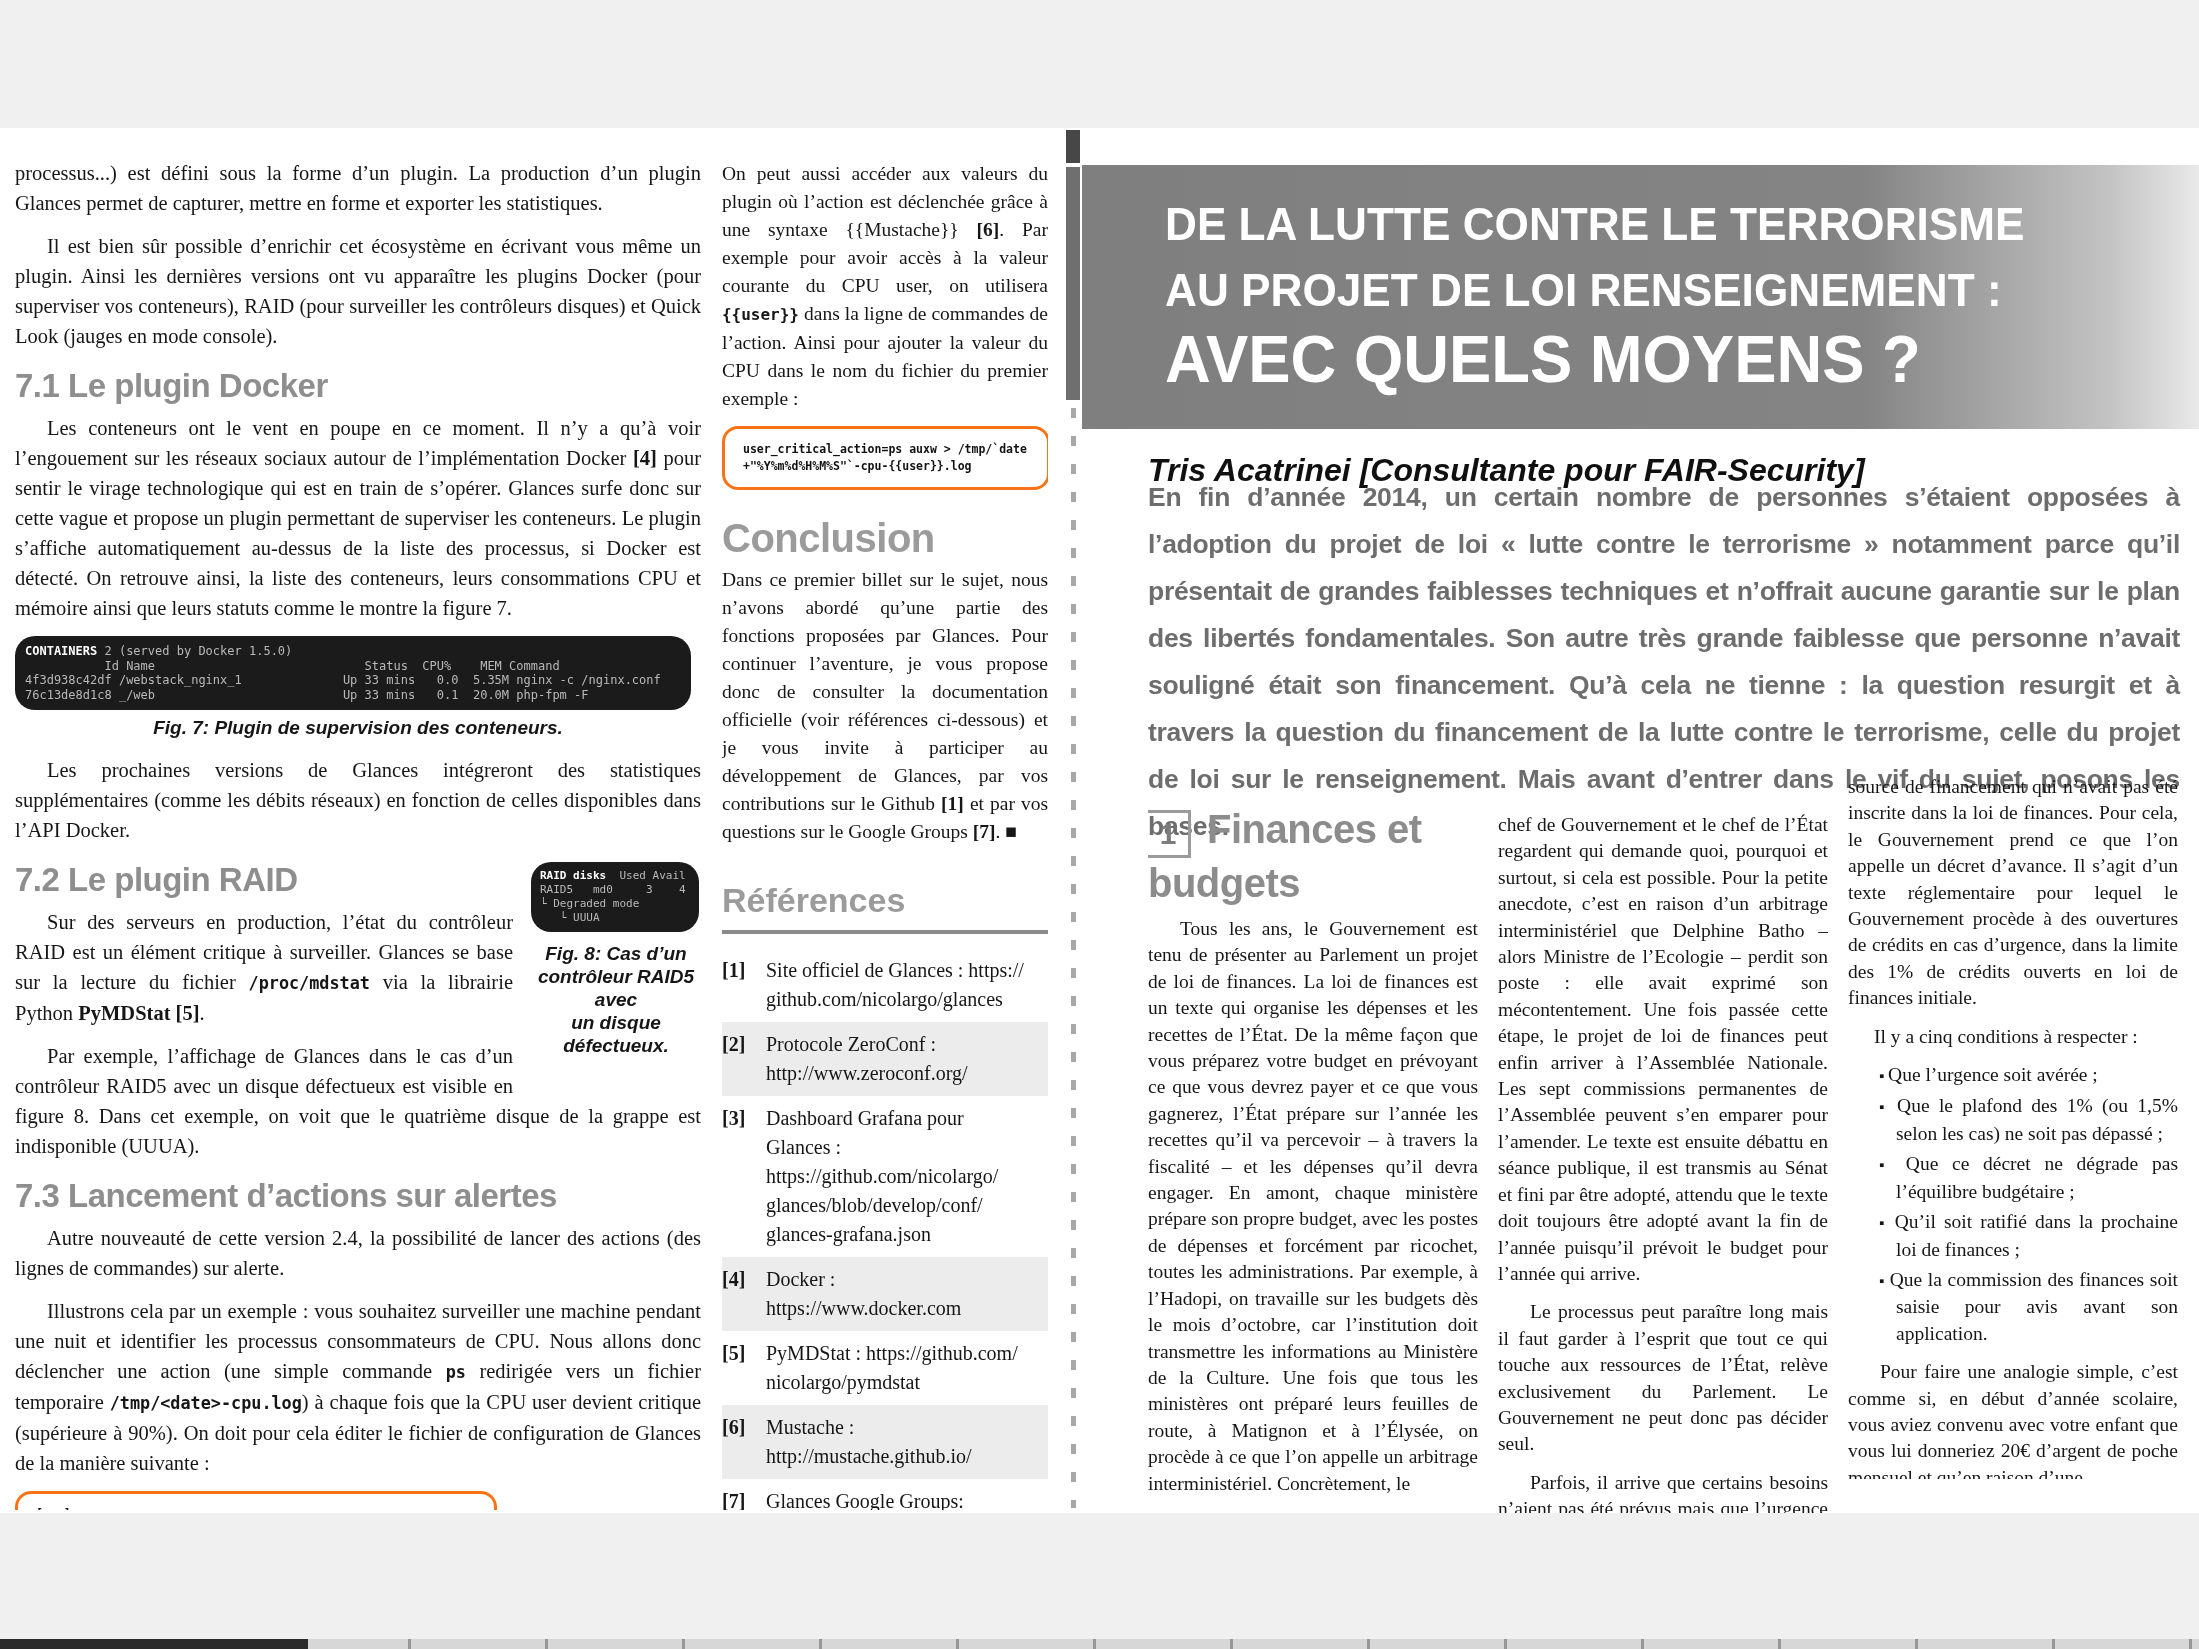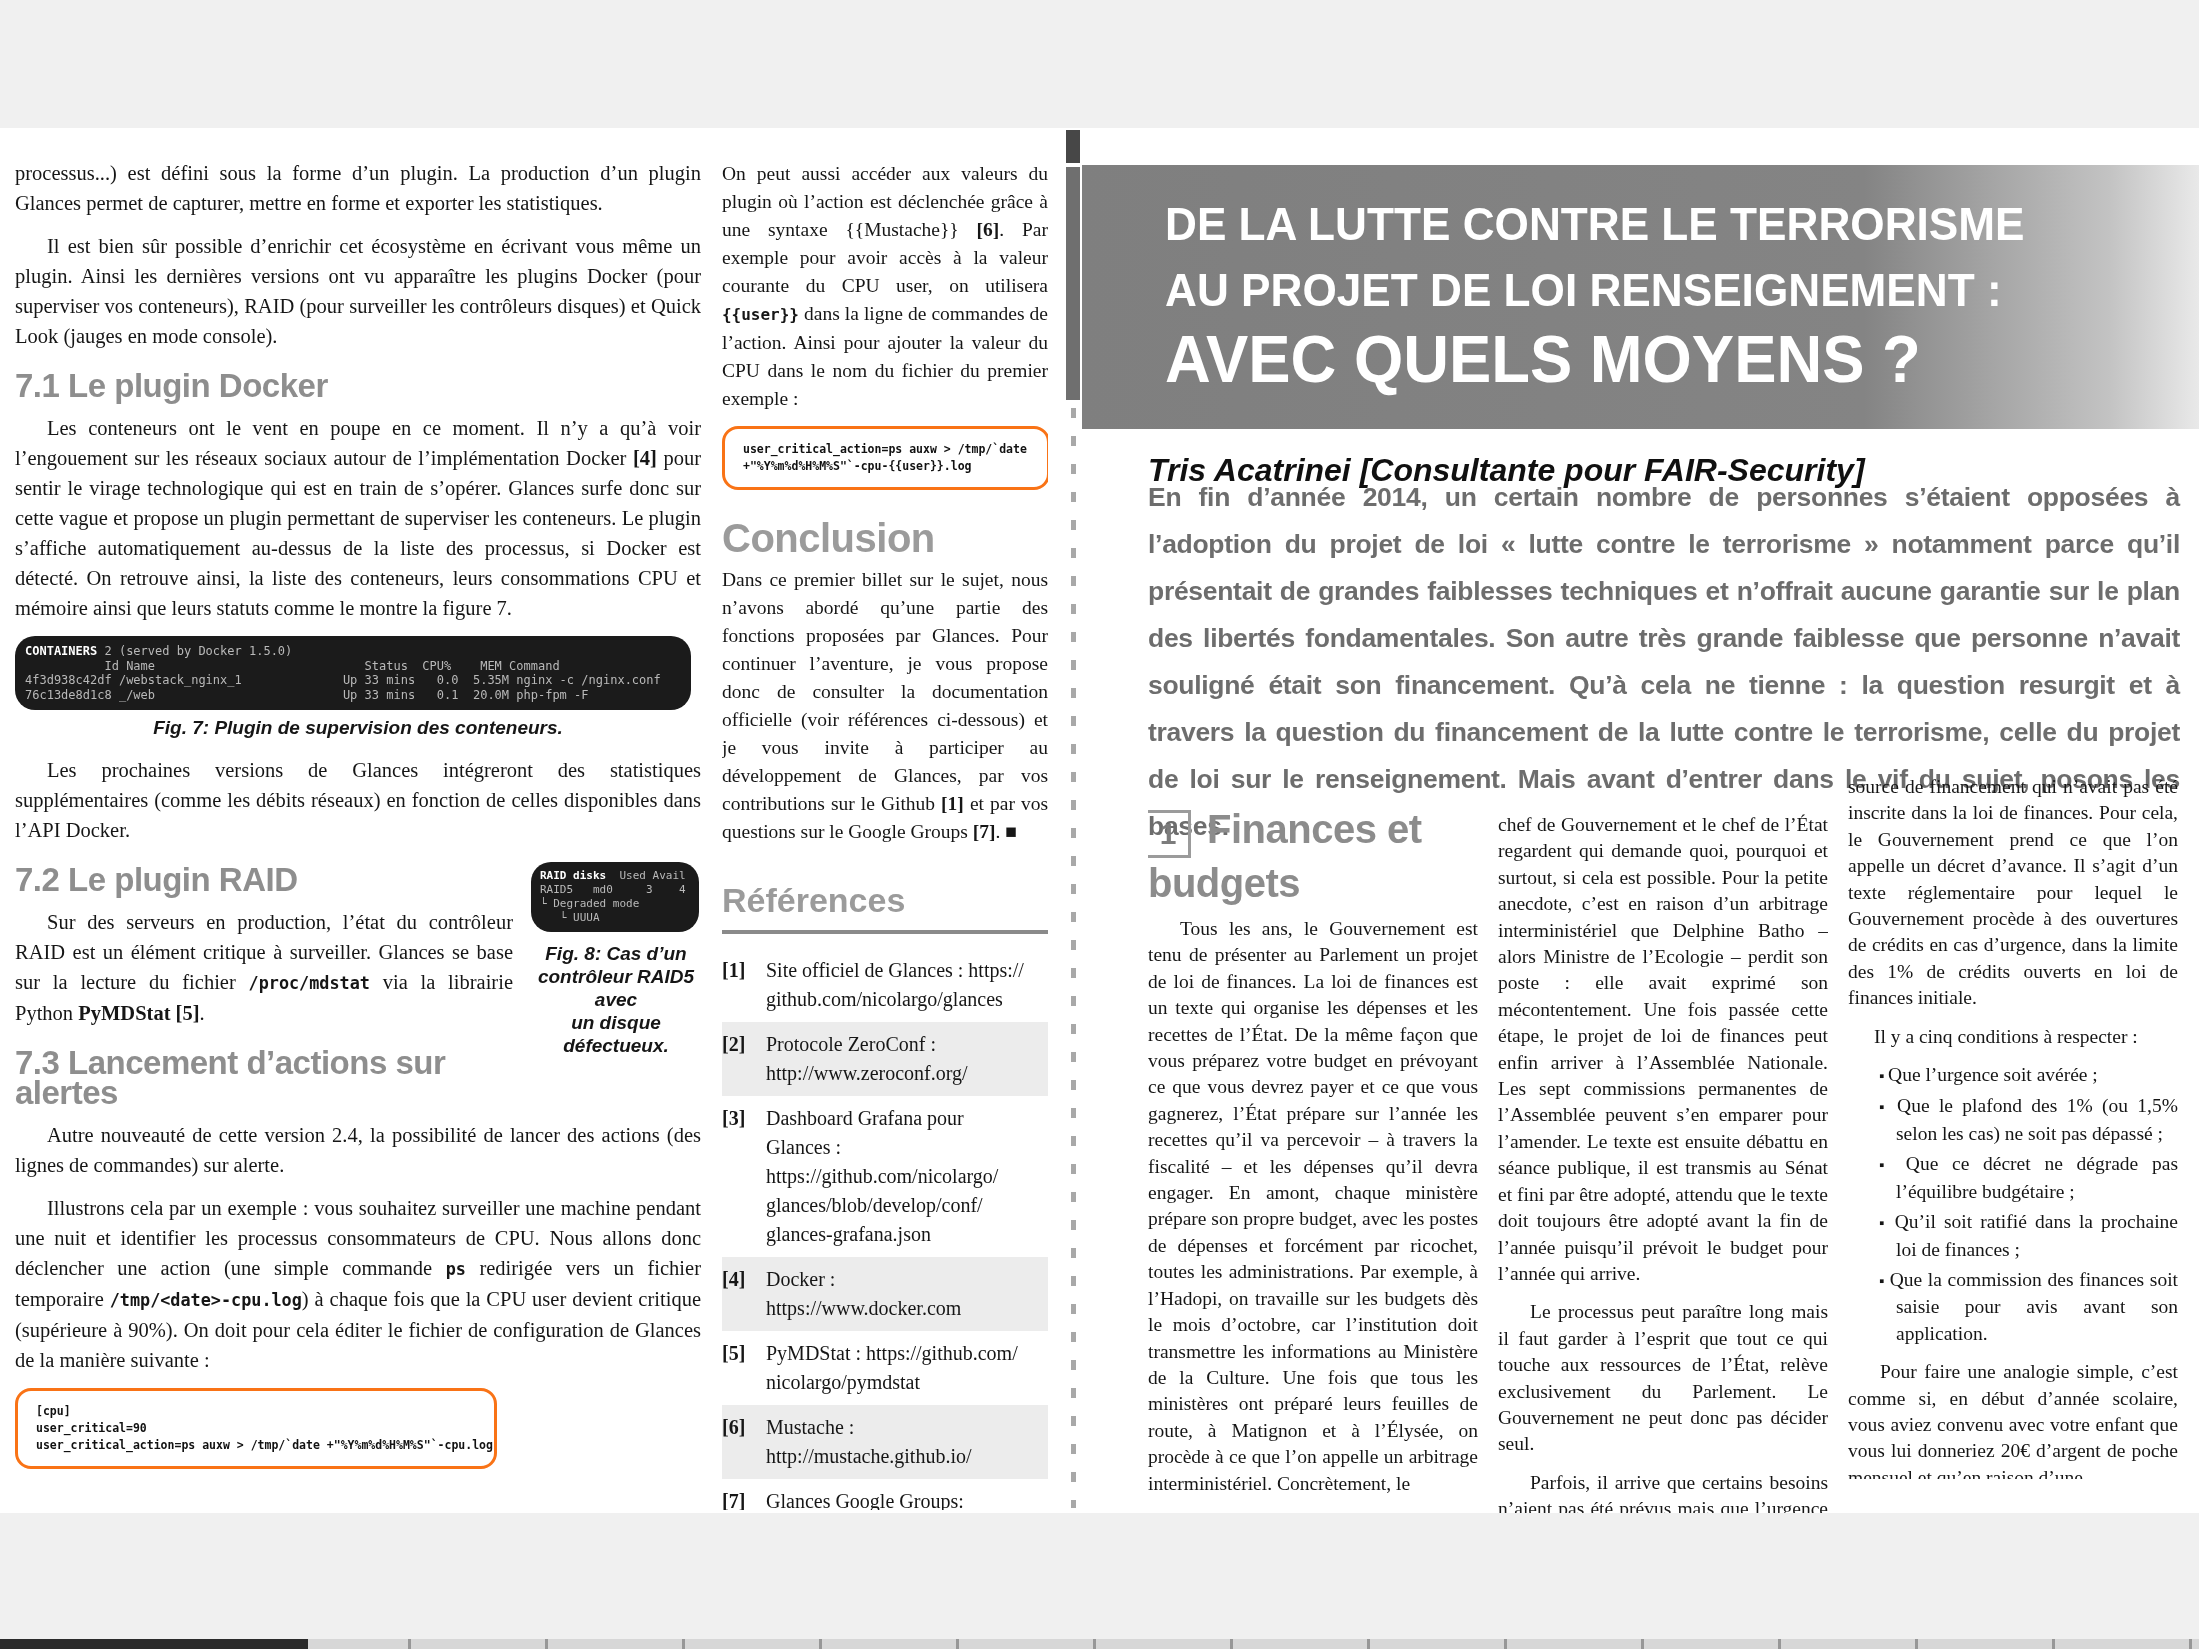--- a/index.html
+++ b/index.html
@@ -113,20 +113,21 @@
       <div class="term fig8"><span class="wt">RAID disks</span><span>  Used Avail</span>
 <span>RAID5   md0     3    4
 └ Degraded mode
    └ UUUA</span></div>
       <div class="caption fig8cap">Fig. 8: Cas d’un
 contrôleur RAID5 avec
 un disque défectueux.</div>
     </div>
     <h3 class="sub">7.2 Le plugin RAID</h3>
     <p class="indent"><span>Sur des serveurs en production, l’état du contrôleur RAID est un élément critique à surveiller. Glances se base sur la lecture du fichier </span><span class="m">/proc/mdstat</span><span> via la librairie Python </span><span class="b">PyMDStat [5]</span><span>.</span></p>
+    <p class="indent">Par exemple, l’affichage de Glances dans le cas d’un contrôleur RAID5 avec un disque défectueux est visible en figure 8. Dans cet exemple, on voit que le quatrième disque de la grappe est indisponible (UUUA).</p>
 
     <h3 class="sub">7.3 Lancement d’actions sur alertes</h3>
     <p class="indent">Autre nouveauté de cette version 2.4, la possibilité de lancer des actions (des lignes de commandes) sur alerte.</p>
     <p class="indent"><span>Illustrons cela par un exemple : vous souhaitez surveiller une machine pendant une nuit et identifier les processus consommateurs de CPU. Nous allons donc déclencher une action (une simple commande </span><span class="m">ps</span><span> redirigée vers un fichier temporaire </span><span class="m">/tmp/&lt;date&gt;-cpu.log</span><span>) à chaque fois que la CPU user devient critique (supérieure à 90%). On doit pour cela éditer le fichier de configuration de Glances de la manière suivante :</span></p>
     <div class="codebox code1">[cpu]
 user_critical=90
 user_critical_action=ps auxw &gt; /tmp/`date +"%Y%m%d%H%M%S"`-cpu.log</div>
   </div>
 
   <div class="colB">

